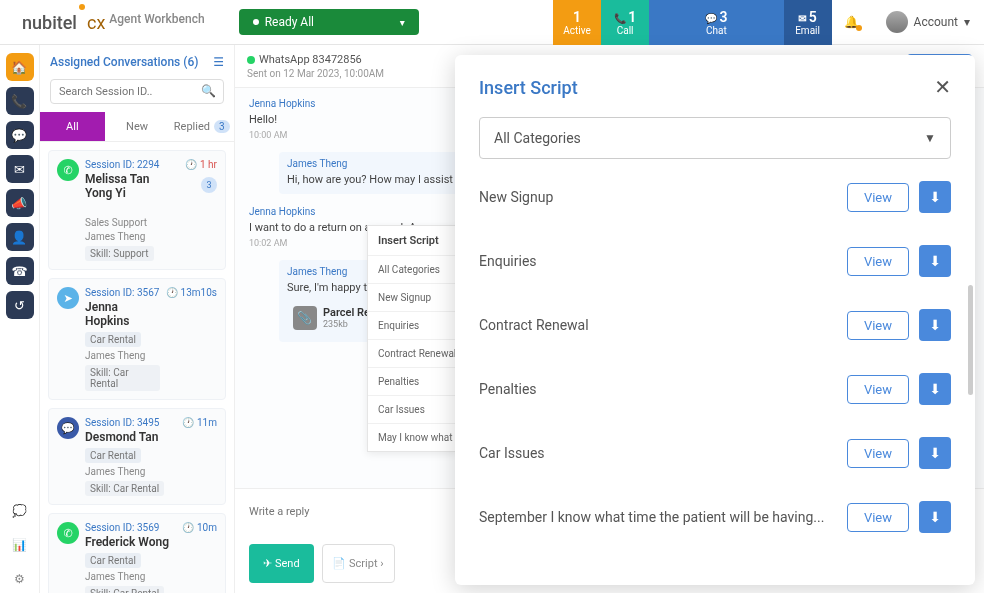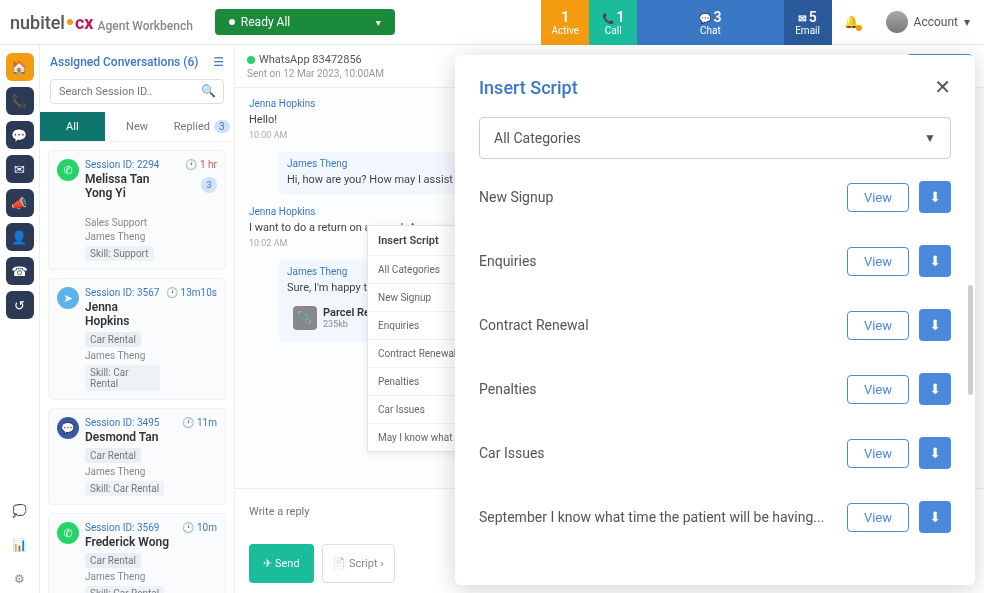--- a/index.html
+++ b/index.html
@@ -1,19 +1,19 @@
 <!DOCTYPE html>
 <html><head>
 <meta charset="utf-8">
 <style>
 *{box-sizing:border-box;margin:0;padding:0;font-family:-apple-system,BlinkMacSystemFont,"Segoe UI",Roboto,Arial,sans-serif}
 body{background:#f5f5f5;width:984px;height:593px;overflow:hidden;position:relative;font-size:12px;color:#333}
 .topbar{display:flex;align-items:center;background:#fff;height:45px;border-bottom:1px solid #e5e5e5}
-.logo{display:flex;align-items:flex-end;padding:0 10px;font-size:18px;font-weight:500;color:#555}
-.logo .cx{color:#be185d;font-weight:700}
+.logo{display:flex;align-items:flex-start;padding:0 22px;font-size:18px;font-weight:500;color:#555}
+.logo .cx{color:#a16207;font-weight:400}
 .logo .dot{width:6px;height:6px;border-radius:50%;background:#f39c12;margin:0 2px;position:relative;top:-8px}
 .subtitle{font-size:12px;color:#888;margin-left:4px}
 .status-pill{background:#1a8a3a;color:#fff;border-radius:4px;padding:6px 14px;display:flex;align-items:center;gap:6px;margin-left:12px;font-size:12px;position:relative;width:180px}
 .status-pill .bullet{width:6px;height:6px;border-radius:50%;background:#fff}
 .status-pill .chev{margin-left:auto;font-size:10px}
 .topbar-spacer{flex:1}
 .metric{display:flex;flex-direction:column;align-items:center;justify-content:center;width:48px;height:45px;color:#fff;font-size:10px}
 .metric .num{font-size:14px;font-weight:600}
 .metric.active{background:#f39c12}
 .metric.call{background:#1abc9c}
@@ -32,21 +32,21 @@
 .leftnav .spacer{flex:1}
 .navbtn2{width:28px;height:28px;display:flex;align-items:center;justify-content:center;color:#888;cursor:pointer}
 .sidebar{width:195px;background:#fff;border-right:1px solid #eee;display:flex;flex-direction:column}
 .sb-head{display:flex;align-items:center;padding:10px;color:#3a78c5;font-size:12px;font-weight:500}
 .sb-head .filt{margin-left:auto;color:#3a78c5}
 .search{margin:0 10px 8px;position:relative}
 .search input{width:100%;border:1px solid #ddd;border-radius:4px;padding:5px 17px 5px 8px;font-size:11px;color:#888}
 .search .mag{position:absolute;right:8px;top:5px;color:#bbb;font-size:12px}
 .tabs{display:flex;border-bottom:1px solid #eee}
 .tab{flex:1;text-align:center;padding:8px 4px;font-size:11px;color:#777;cursor:pointer;display:flex;align-items:center;justify-content:center;gap:4px}
-.tab.active{background:#0f766e;color:#fff}
+.tab.active{background:#a21caf;color:#fff}
 .tab .badge{background:#d0e2f8;color:#3a78c5;border-radius:8px;padding:1px 5px;font-size:10px}
 .convlist{flex:1;overflow:auto;padding:8px}
 .card{background:#fafbfc;border:1px solid #eef1f5;border-radius:4px;padding:8px;margin-bottom:8px;position:relative}
 .card .top{display:flex;align-items:flex-start;gap:6px}
 .chicon{width:22px;height:22px;border-radius:50%;display:flex;align-items:center;justify-content:center;color:#fff;font-size:11px;flex-shrink:0}
 .chicon.wa{background:#25d366}
 .chicon.tg{background:#5bb3e8}
 .chicon.msg{background:#3a5aa8}
 .cinfo{flex:1;font-size:10px}
 .cinfo .sid{color:#3a78c5}

